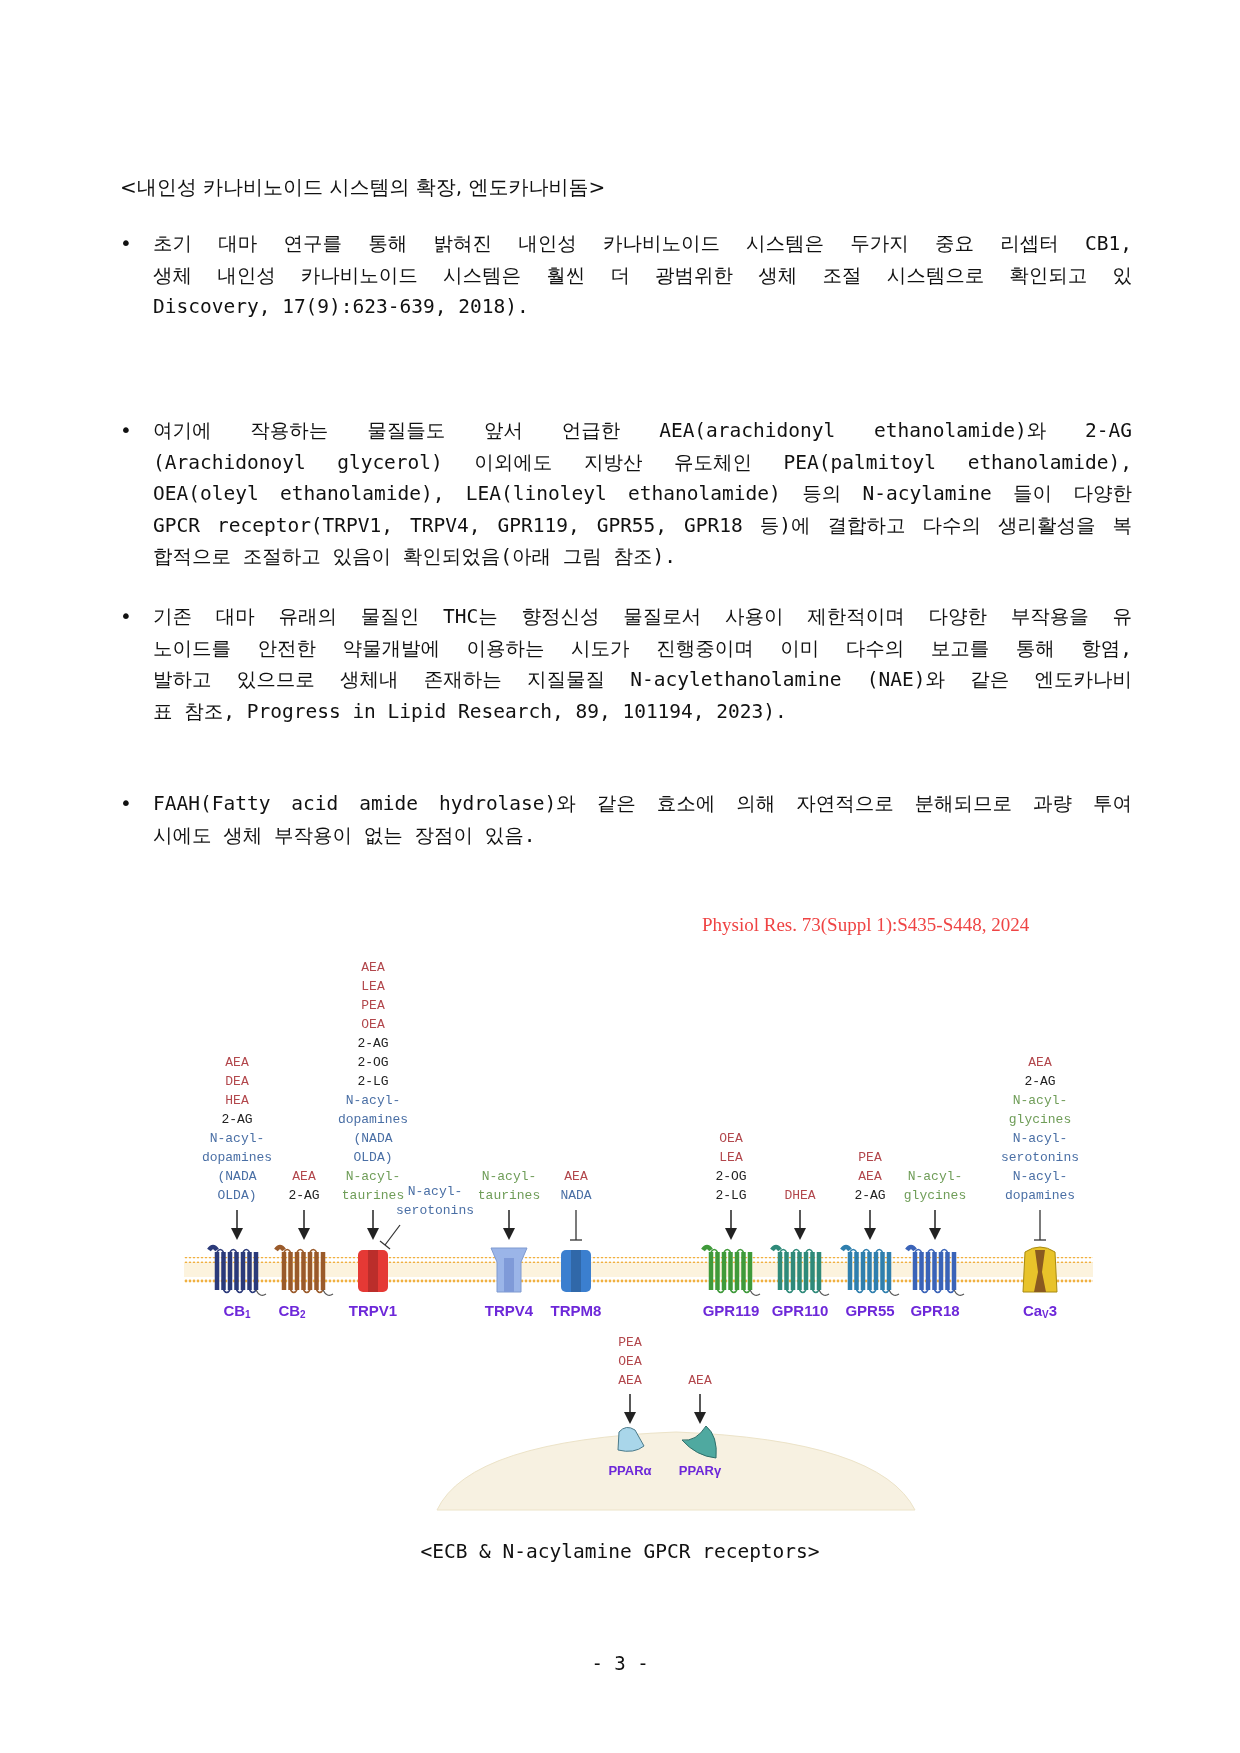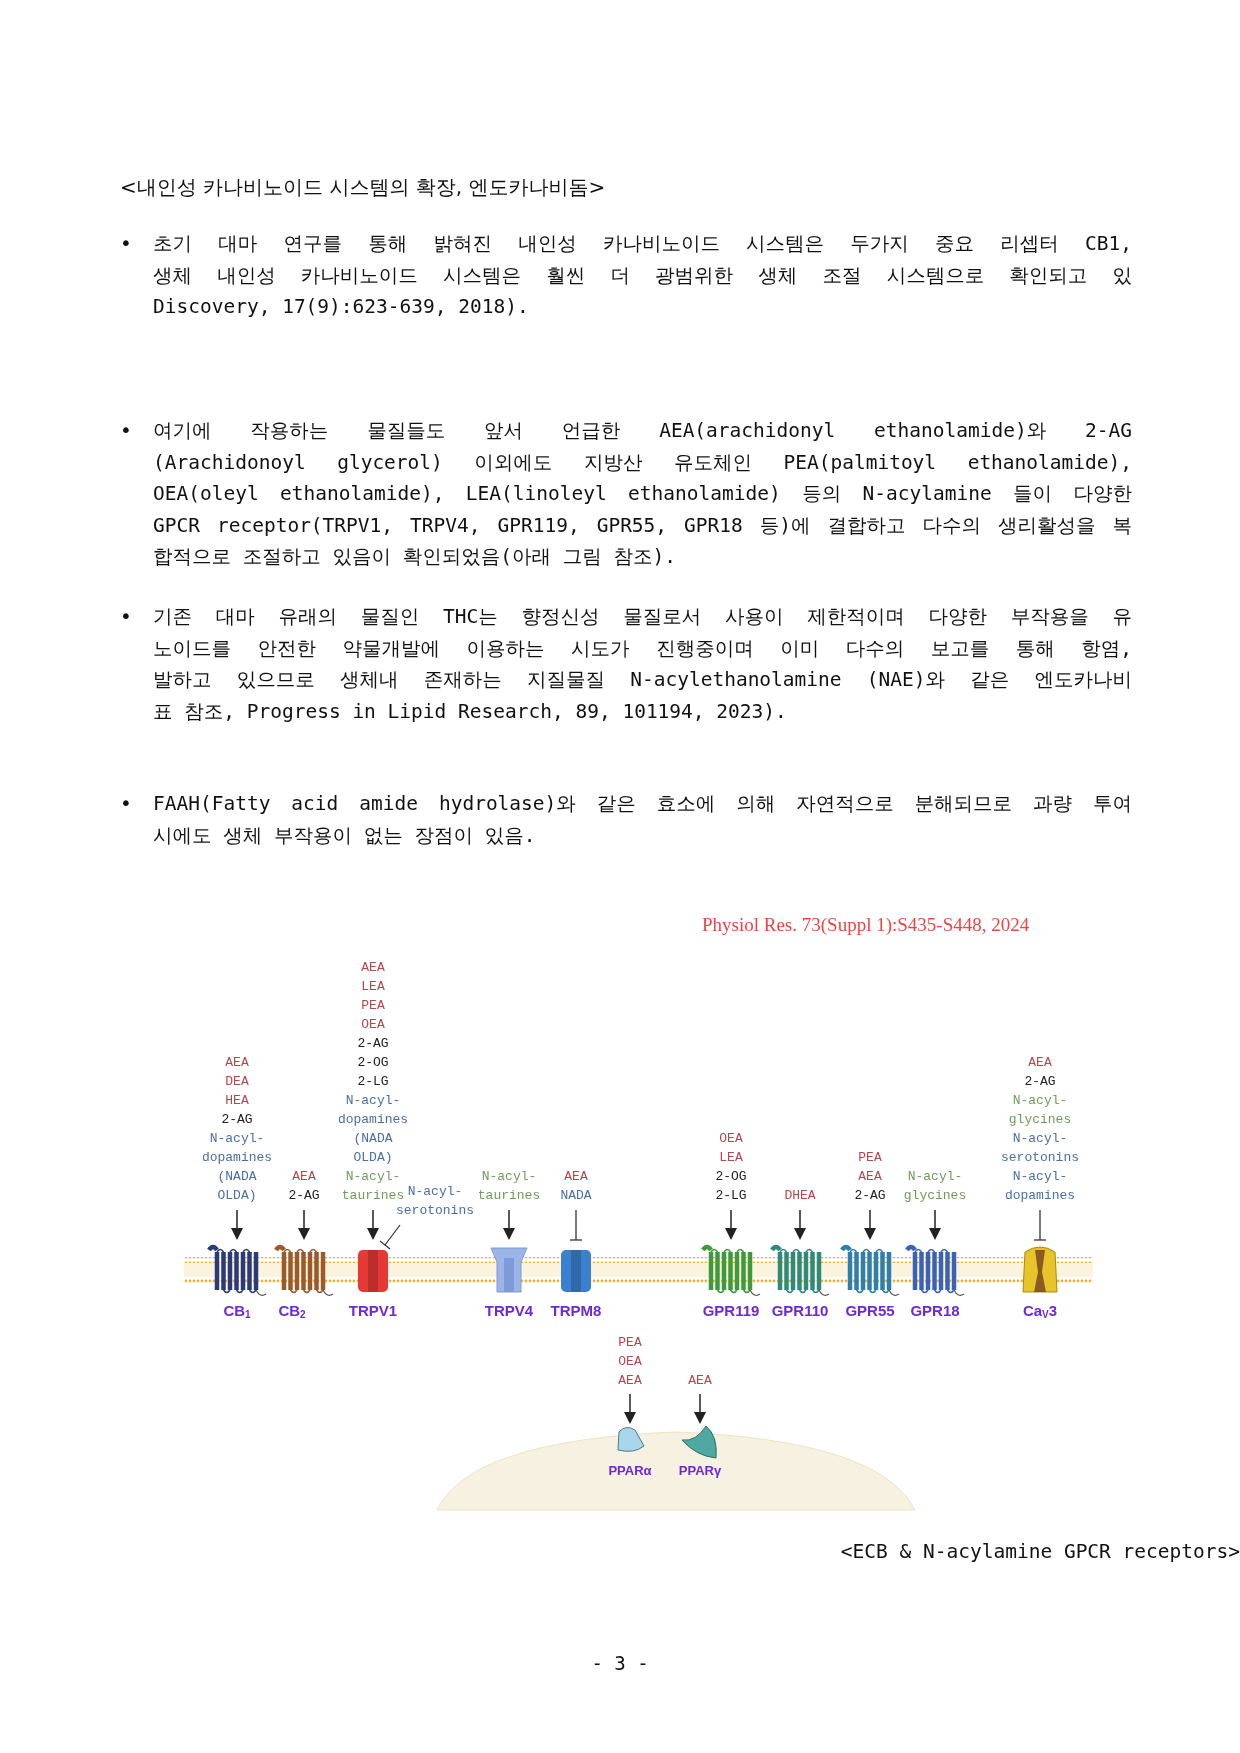--- a/index.html
+++ b/index.html
@@ -16,21 +16,21 @@
 
   .diagram { position:absolute; left:0; top:0; width:1240px; height:1753px; pointer-events:none; }
   .lig { position:absolute; font-family:Liberation Mono, monospace; font-size:13px; line-height:19px; text-align:center; transform:translateX(-50%); white-space:nowrap; }
   .lig span { display:block; }
   .c-red { color:#b2474c; }
   .c-blk { color:#222; }
   .c-blue { color:#4a6fa5; }
   .c-green { color:#6f9d58; }
   .rlabel { position:absolute; font-family:"Liberation Sans", sans-serif; font-weight:bold; font-size:15px; color:#6d28d9; transform:translateX(-50%); white-space:nowrap;text-align:center; }
   .rlabel sub { font-size:10px; vertical-align:-2px; }
-  .caption { position:absolute; left:0; width:1240px; top:1540px; text-align:right; font-size:19.5px; font-family:"DejaVu Sans Mono", monospace; }
+  .caption { position:absolute; left:0; width:1240px; top:1540px; text-align:center; font-size:19.5px; font-family:"DejaVu Sans Mono", monospace; }
   .pagenum { position:absolute; left:0; width:1240px; top:1652px; text-align:center; font-size:19px; font-family:"DejaVu Sans Mono", monospace; }
 </style>
 </head>
 <body>
 
 <div class="title">&lt;내인성 카나비노이드 시스템의 확장, 엔도카나비돔&gt;</div>
 
 <div class="bullet-block" style="top:228px;">
   <span class="bullet-dot">•</span>
   <div class="bullet-text">

